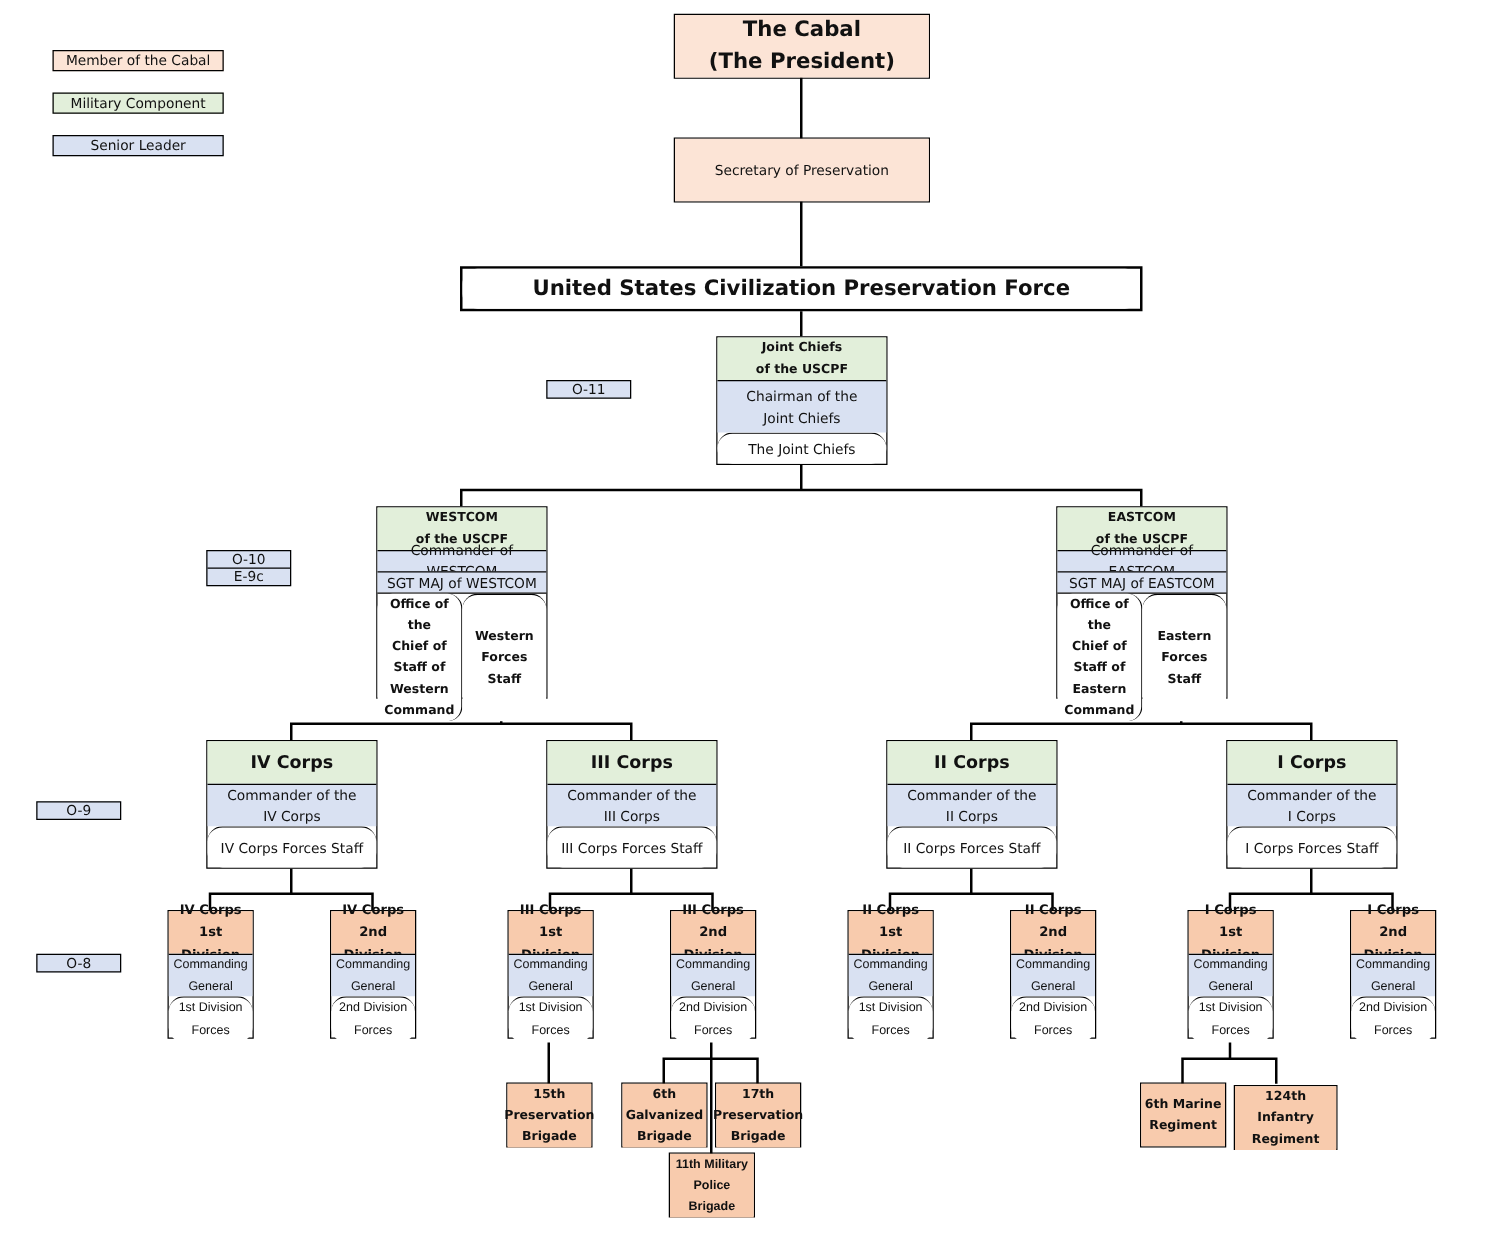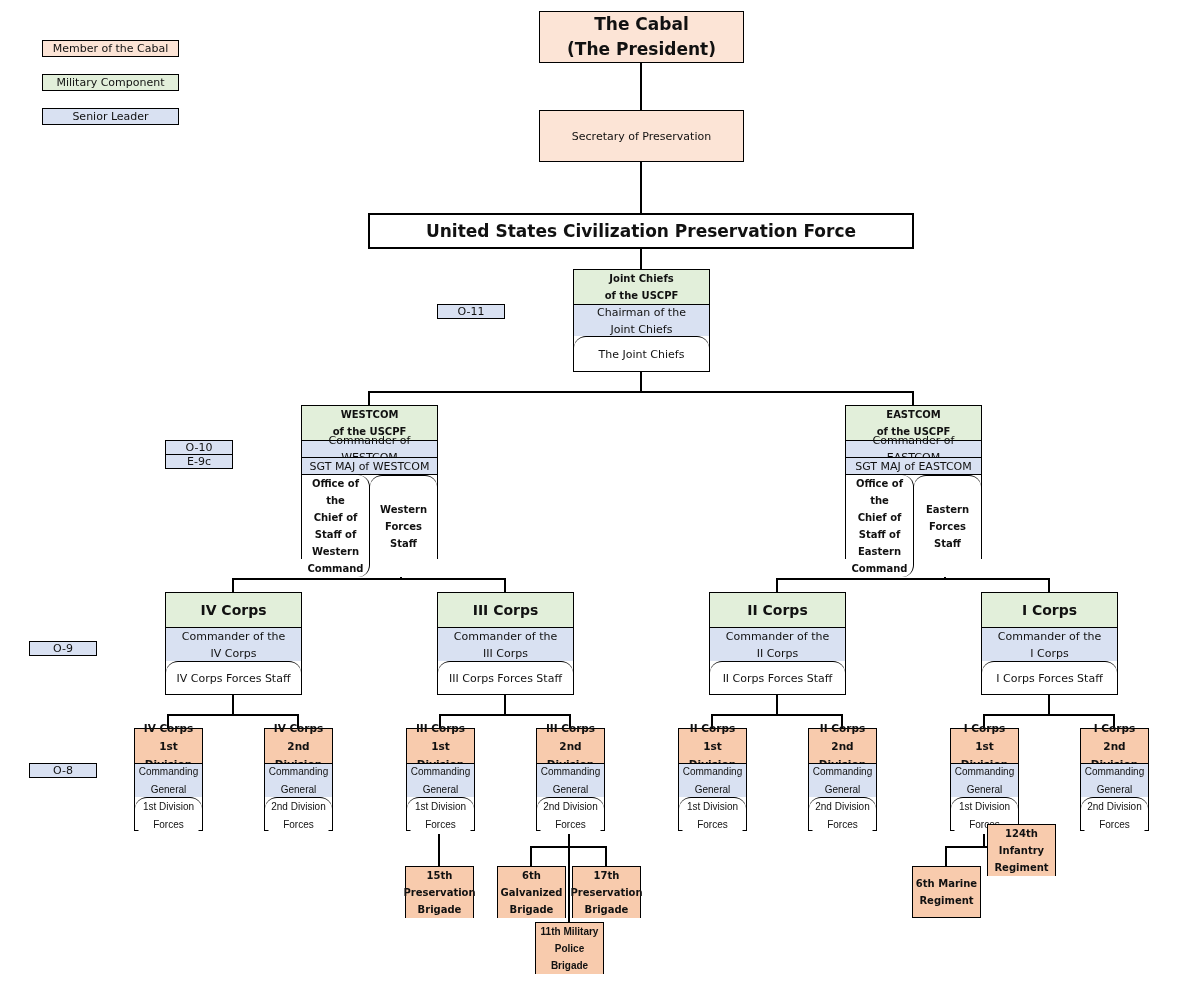--- a/index.html
+++ b/index.html
@@ -96,21 +96,21 @@
   <div class="cell peach" style="flex:1;font-size:11px;">Secretary of Preservation</div>
 </div>
 
 <div class="box" style="left:368px;top:213px;width:546px;height:36px;border-width:2px;">
   <div class="cell white b" style="flex:1;font-size:17px;">United States Civilization Preservation Force</div>
 </div>
 
 <div class="box" style="left:573px;top:269px;width:137px;height:103px;">
   <div class="cell green b f10" style="height:34px;">Joint Chiefs
 of the USCPF</div>
-  <div class="cell blue f11" style="height:32px;">Chairman of the
+  <div class="cell blue f11" style="height:42px;">Chairman of the
 Joint Chiefs</div>
   <div class="cell white f11" style="flex:1;">The Joint Chiefs</div>
 </div>
 
 <div class="box" style="left:301px;top:405px;width:137px;height:154px;">
   <div class="cell green b f10" style="height:34px;">WESTCOM
 of the USCPF</div>
   <div class="cell blue f11" style="height:17px;">Commander of WESTCOM</div>
   <div class="cell blue f11" style="height:17px;">SGT MAJ of WESTCOM</div>
   <div style="flex:1;display:flex;border-top:1px solid #000;">
@@ -247,17 +247,17 @@
 </div>
 <div class="box" style="left:535px;top:922px;width:69px;height:52px;">
   <div class="cell brig b" style="flex:1;font-size:10px;line-height:17px;font-family:'Liberation Sans',sans-serif;">11th Military
 Police
 Brigade</div>
 </div>
 <div class="box" style="left:912px;top:866px;width:69px;height:52px;">
   <div class="cell brig b" style="flex:1;font-size:10px;line-height:17px;">6th Marine
 Regiment</div>
 </div>
-<div class="box" style="left:987px;top:824px;width:69px;height:52px;">
+<div class="box" style="left:987px;top:868px;width:83px;height:52px;">
   <div class="cell brig b" style="flex:1;font-size:10px;line-height:17px;">124th
 Infantry
 Regiment</div>
 </div>
 
 </body></html>

